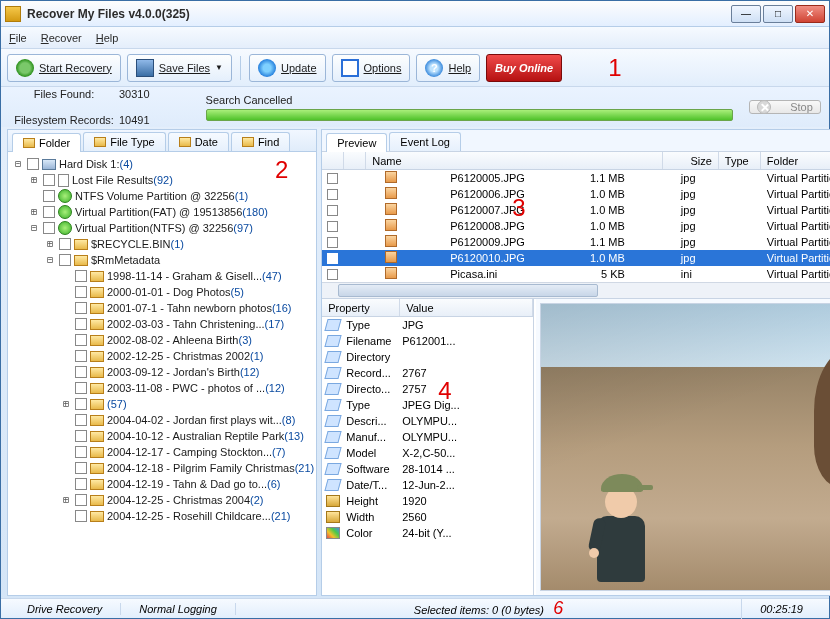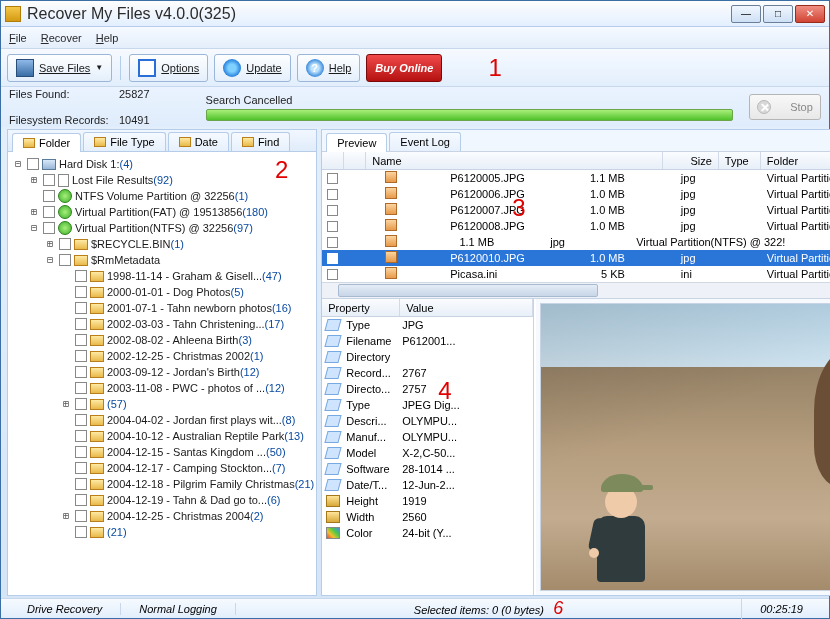--- a/index.html
+++ b/index.html
@@ -1,44 +1,44 @@
 <!DOCTYPE html>
 <html><head>
 <meta charset="utf-8">
 <style>
   * { box-sizing: border-box; margin: 0; padding: 0; }
   body { font-family: Tahoma, Arial, sans-serif; font-size: 11px; background: #fff; user-select: none; }
   .window { width: 830px; height: 619px; border: 1px solid #3a6ea5; background: linear-gradient(#e8f1fc, #d4e5f7); display: flex; flex-direction: column; }
   .titlebar { height: 26px; background: linear-gradient(#fdfdfd, #e3efff); display: flex; align-items: center; padding: 0 4px; border-bottom: 1px solid #b5cde8; }
   .titlebar .app-icon { width: 16px; height: 16px; background: linear-gradient(#f5c84a, #d49a12); border: 1px solid #b07c0a; margin-right: 6px; }
-  .titlebar .title { flex: 1; color: #2b2b2b; font-size: 16px; }
+  .titlebar .title { flex: 1; color: #2b2b2b; font-size: 12px; font-weight: bold; }
   .win-btns { display: flex; gap: 2px; }
   .win-btn { width: 30px; height: 18px; border: 1px solid #6a7f9a; background: linear-gradient(#f0f6ff, #cfe0f5); border-radius: 2px; text-align: center; font-size: 10px; line-height: 16px; cursor: pointer; }
   .win-btn.close { background: linear-gradient(#f08f84, #d04434); color: #fff; border-color: #9a2a1a; }
 
   .menubar { height: 22px; background: linear-gradient(#f6faff, #e4eefb); display: flex; align-items: center; padding: 0 8px; gap: 14px; color: #2a2a2a; border-bottom: 1px solid #c8d8ec; }
   .menubar span u { text-decoration: underline; }
 
   .toolbar { height: 38px; background: linear-gradient(#f6faff, #e2eefc); display: flex; align-items: center; padding: 4px 6px; gap: 6px; border-bottom: 1px solid #c8d8ec; }
   .tbtn { display: flex; align-items: center; gap: 5px; height: 28px; padding: 0 8px; border: 1px solid #9bb6d8; background: linear-gradient(#fdfefe, #e4effc); border-radius: 3px; cursor: pointer; font-size: 11px; color: #1a1a1a; }
   .tbtn.red { background: linear-gradient(#f04a4a, #b51111); border-color: #7a0a0a; color: #fff; font-weight: bold; font-style: italic; }
   .tico { width: 18px; height: 18px; display: inline-block; }
   .tico.refresh { background: radial-gradient(#7ac86a 40%, #2a8f1a 70%); border-radius: 50%; }
   .tico.disk { background: linear-gradient(#8fb8e8, #3a6ea5); border: 1px solid #2a4e7a; }
   .tico.opt { background: #fff; border: 2px solid #2a6fd8; }
   .tico.globe { background: radial-gradient(#7ed0ff 30%, #1a75d8 75%); border-radius: 50%; }
   .tico.help { background: radial-gradient(#bfe4ff 30%, #2a7fd8 75%); border-radius: 50%; color: #fff; font-weight: bold; text-align: center; line-height: 18px; }
   .dd { font-size: 8px; }
   .toolbar .sep { width: 1px; height: 24px; background: #b5cde8; margin: 0 2px; }
 
   .info-row { height: 40px; display: flex; align-items: center; padding: 0 8px; gap: 16px; color: #222; background: linear-gradient(#eaf3ff, #dfecfb); position: relative; }
-  .info-labels { display: grid; grid-template-columns: 110px auto; row-gap: 14px; }
+  .info-labels { display: grid; grid-template-columns: 110px auto; row-gap: 14px; text-align: center; }
   .progress-area { flex: 1; display: flex; flex-direction: column; gap: 3px; padding-left: 40px; }
   .progress-bar { height: 12px; border: 1px solid #6aa54a; background: linear-gradient(#a9ef7a, #4fc22a); border-radius: 2px; }
-  .stop-btn { width: 72px; height: 26px; border: 1px solid #b5b5b5; background: linear-gradient(#f8f8f8, #e8e8e8); border-radius: 3px; color: #888; display: flex; align-items: center; justify-content: center; gap: 19px; cursor: pointer; }
+  .stop-btn { width: 72px; height: 14px; border: 1px solid #b5b5b5; background: linear-gradient(#f8f8f8, #e8e8e8); border-radius: 3px; color: #888; display: flex; align-items: center; justify-content: center; gap: 19px; cursor: pointer; }
   .stop-ico { width: 14px; height: 14px; border-radius: 50%; background: #d8d8d8; border: 1px solid #b8b8b8; display: inline-block; position: relative; }
   .stop-ico::before, .stop-ico::after { content: ""; position: absolute; left: 6px; top: 2px; width: 1.5px; height: 9px; background: #fff; }
   .stop-ico::before { transform: rotate(45deg); }
   .stop-ico::after { transform: rotate(-45deg); }
   .anno { color: #e00000; font-family: Arial; font-size: 24px; font-weight: normal; position: absolute; pointer-events: none; }
 
   .body-row { flex: 1; display: flex; padding: 2px 6px 2px 6px; gap: 4px; min-height: 0; }
   .panel { background: #fff; border: 1px solid #b5cde8; display: flex; flex-direction: column; min-height: 0; }
   .left-panel { width: 320px; }
   .right-panel { flex: 1; }
@@ -140,47 +140,51 @@
   </div>
 
   <div class="menubar">
     <span><u>F</u><span></span>ile</span>
     <span><u>R</u>ecover</span>
     <span><u>H</u>elp</span>
   </div>
 
   <div class="toolbar">
     <div class="tbtn">
+        <span class="tico refresh"></span>
+        <span class="underline">Start Recovery</span>
+      </div>
+    <div class="tbtn">
         <span class="tico disk"></span>
         <span class="underline">Save Files</span>
         <span class="dd">▼</span>
       </div>
     <div class="sep"></div>
     <div class="tbtn">
+        <span class="tico globe"></span>
+        <span class="underline">Update</span>
+      </div>
+    <div class="tbtn">
         <span class="tico opt"></span>
         <span class="underline">Options</span>
-      </div>
-    <div class="tbtn">
-        <span class="tico globe"></span>
-        <span class="underline">Update</span>
       </div>
     <div class="tbtn">
         <span class="tico help">?</span>
         <span class="underline">Help</span>
       </div>
     <div class="tbtn red">
         <span>Buy Online</span>
       </div>
     <span class="anno" style="position:static; margin-left:40px;">1</span>
   </div>
 
   <div class="info-row">
     <div class="info-labels">
       <span>Files Found:</span>
-      <span>25827</span>
+      <span>30310</span>
       <span>Filesystem Records:</span>
       <span>10491</span>
     </div>
     <div class="progress-area">
       <span>Search Cancelled</span>
       <div class="progress-bar"></div>
     </div>
     <div class="stop-btn">
         <span class="stop-ico"></span>
         <span>Stop</span>
@@ -332,27 +336,20 @@
             <span class="exp"></span>
             <span class="cb"></span>
             <span class="fico folder"></span>
             <span class="label">2004-10-12 - Australian Reptile Park</span> 
             <span class="count">(13)</span>
           </div>
           <div class="tree-row ind3">
             <span class="exp"></span>
             <span class="cb"></span>
             <span class="fico folder"></span>
-            <span class="label">2004-12-15 - Santas Kingdom ...</span> 
-            <span class="count">(50)</span>
-          </div>
-          <div class="tree-row ind3">
-            <span class="exp"></span>
-            <span class="cb"></span>
-            <span class="fico folder"></span>
             <span class="label">2004-12-17 - Camping Stockton...</span> 
             <span class="count">(7)</span>
           </div>
           <div class="tree-row ind3">
             <span class="exp"></span>
             <span class="cb"></span>
             <span class="fico folder"></span>
             <span class="label">2004-12-18 - Pilgrim Family Christmas</span> 
             <span class="count">(21)</span>
           </div>
@@ -367,20 +364,21 @@
             <span class="exp">⊞</span>
             <span class="cb"></span>
             <span class="fico folder"></span>
             <span class="label">2004-12-25 - Christmas 2004</span> 
             <span class="count">(2)</span>
           </div>
           <div class="tree-row ind3">
             <span class="exp"></span>
             <span class="cb"></span>
             <span class="fico folder"></span>
+            <span class="label">2004-12-25 - Rosehill Childcare...</span> 
             <span class="count">(21)</span>
           </div>
         </div>
     </div>
 
     <div class="panel right-panel">
       <div class="right-tab-row">
         <div class="tab active">
             <span>Preview</span>
           </div>
@@ -427,20 +425,21 @@
             <span class="cb"></span>
             <span class="cell" style="width:18px;padding:0 3px"><span class="mini-ico"></span></span>
             <span class="cell" style="flex:1">P6120008.JPG</span>
             <span class="cell" style="width:56px;text-align:right">1.0 MB</span>
             <span class="cell" style="width:42px">jpg</span>
             <span class="cell" style="width:168px">Virtual Partition(NTFS) @ 322!</span>
           </div>
           <div class="frow">
             <span class="cb"></span>
             <span class="cell" style="width:18px;padding:0 3px"><span class="mini-ico"></span></span>
+            <span class="cell" style="flex:1">P6120009.JPG</span>
             <span class="cell" style="width:56px;text-align:right">1.1 MB</span>
             <span class="cell" style="width:42px">jpg</span>
             <span class="cell" style="width:168px">Virtual Partition(NTFS) @ 322!</span>
           </div>
           <div class="frow sel">
             <span class="cb"></span>
             <span class="cell" style="width:18px;padding:0 3px"><span class="mini-ico"></span></span>
             <span class="cell" style="flex:1">P6120010.JPG</span>
             <span class="cell" style="width:56px;text-align:right">1.0 MB</span>
             <span class="cell" style="width:42px">jpg</span>
@@ -521,21 +520,21 @@
                 <span class="v">28-1014 ...</span>
               </div>
               <div class="prow">
                 <span class="pico tag"></span>
                 <span class="k">Date/T...</span>
                 <span class="v">12-Jun-2...</span>
               </div>
               <div class="prow">
                 <span class="pico ruler"></span>
                 <span class="k">Height</span>
-                <span class="v">1919</span>
+                <span class="v">1920</span>
               </div>
               <div class="prow">
                 <span class="pico ruler"></span>
                 <span class="k">Width</span>
                 <span class="v">2560</span>
               </div>
               <div class="prow">
                 <span class="pico color"></span>
                 <span class="k">Color</span>
                 <span class="v">24-bit (Y...</span>

